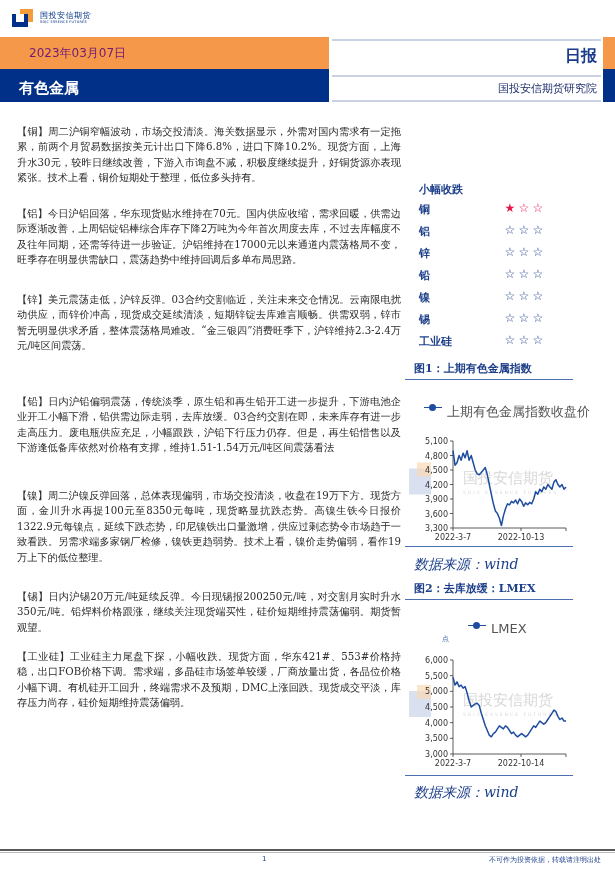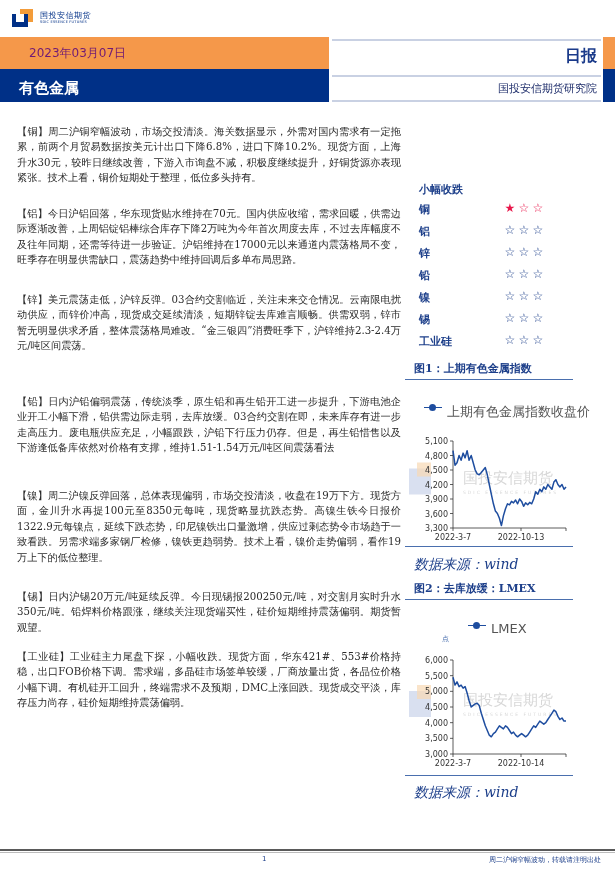--- a/index.html
+++ b/index.html
@@ -202,13 +202,13 @@
     <text x="116" y="114" font-size="8" fill="#333" text-anchor="middle" font-family="DejaVu Sans, sans-serif">2022-10-14</text>
     <polyline points="48.0,25.2 50.0,33.1 52.0,29.9 54.1,34.6 56.1,33.1 58.1,36.2 60.1,34.6 62.1,40.9 64.1,48.7 66.2,55.0 68.2,53.4 70.2,51.9 72.2,51.2 74.2,53.4 76.3,61.3 78.3,67.5 80.3,73.8 82.3,78.5 84.3,83.2 86.3,84.8 88.4,81.6 90.4,80.1 92.4,76.9 94.4,73.8 96.4,75.4 98.4,76.9 100.5,73.8 102.5,75.4 104.5,78.5 106.5,81.6 108.5,80.1 110.6,83.2 112.6,84.8 114.6,83.2 116.6,81.6 118.6,83.2 120.6,84.8 122.7,83.2 124.7,80.1 126.7,76.9 128.7,73.8 130.7,75.4 132.8,72.2 134.8,69.1 136.8,70.7 138.8,72.2 140.8,70.7 142.8,67.5 144.9,64.4 146.9,61.3 148.9,58.1 150.9,59.7 152.9,64.4 154.9,67.5 157.0,66.0 159.0,69.1 161.0,69.1" fill="none" stroke="#1e4d9f" stroke-width="1.5" stroke-linejoin="round"></polyline>
   </svg>
 <div class="fig-rule" style="top:775px"></div>
 <div class="source" style="top:784px">数据来源：wind</div>
 
 <div class="footer-rule1"></div>
 <div class="footer-rule2"></div>
 <div class="footer-left">本报告版权属于国投安信期货有限公司</div>
 <div class="footer-page">1</div>
-<div class="footer-right">周二沪铜窄幅波动，转载请注明出处</div>
+<div class="footer-right">不可作为投资依据，转载请注明出处</div>
 
 </body></html>

